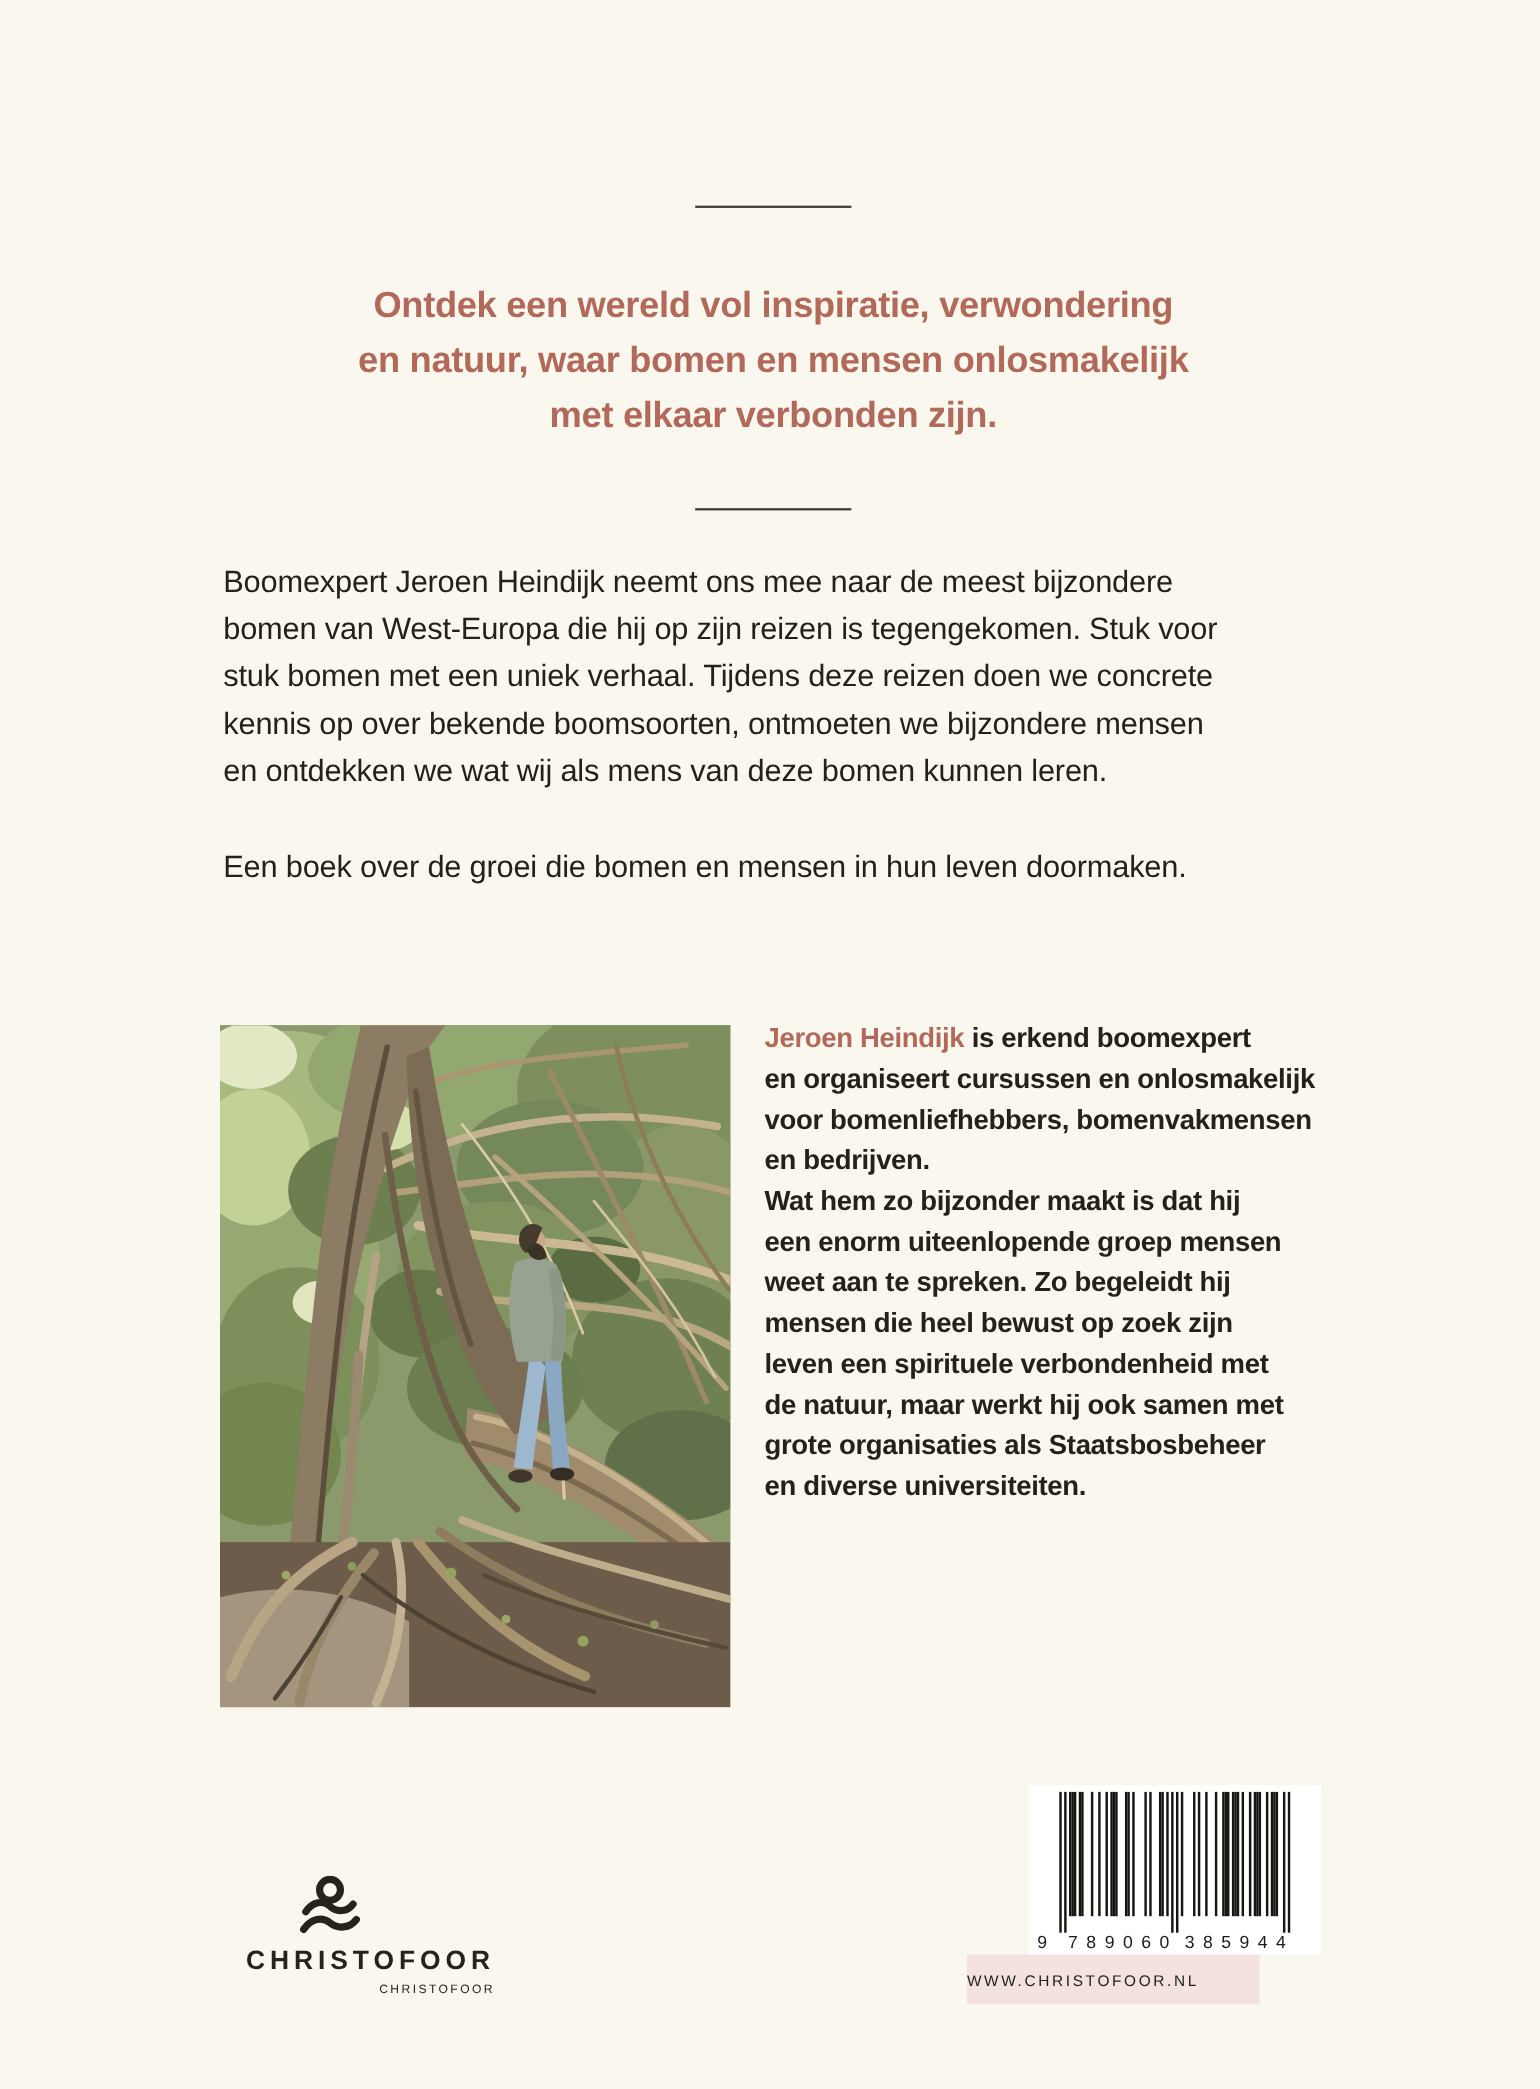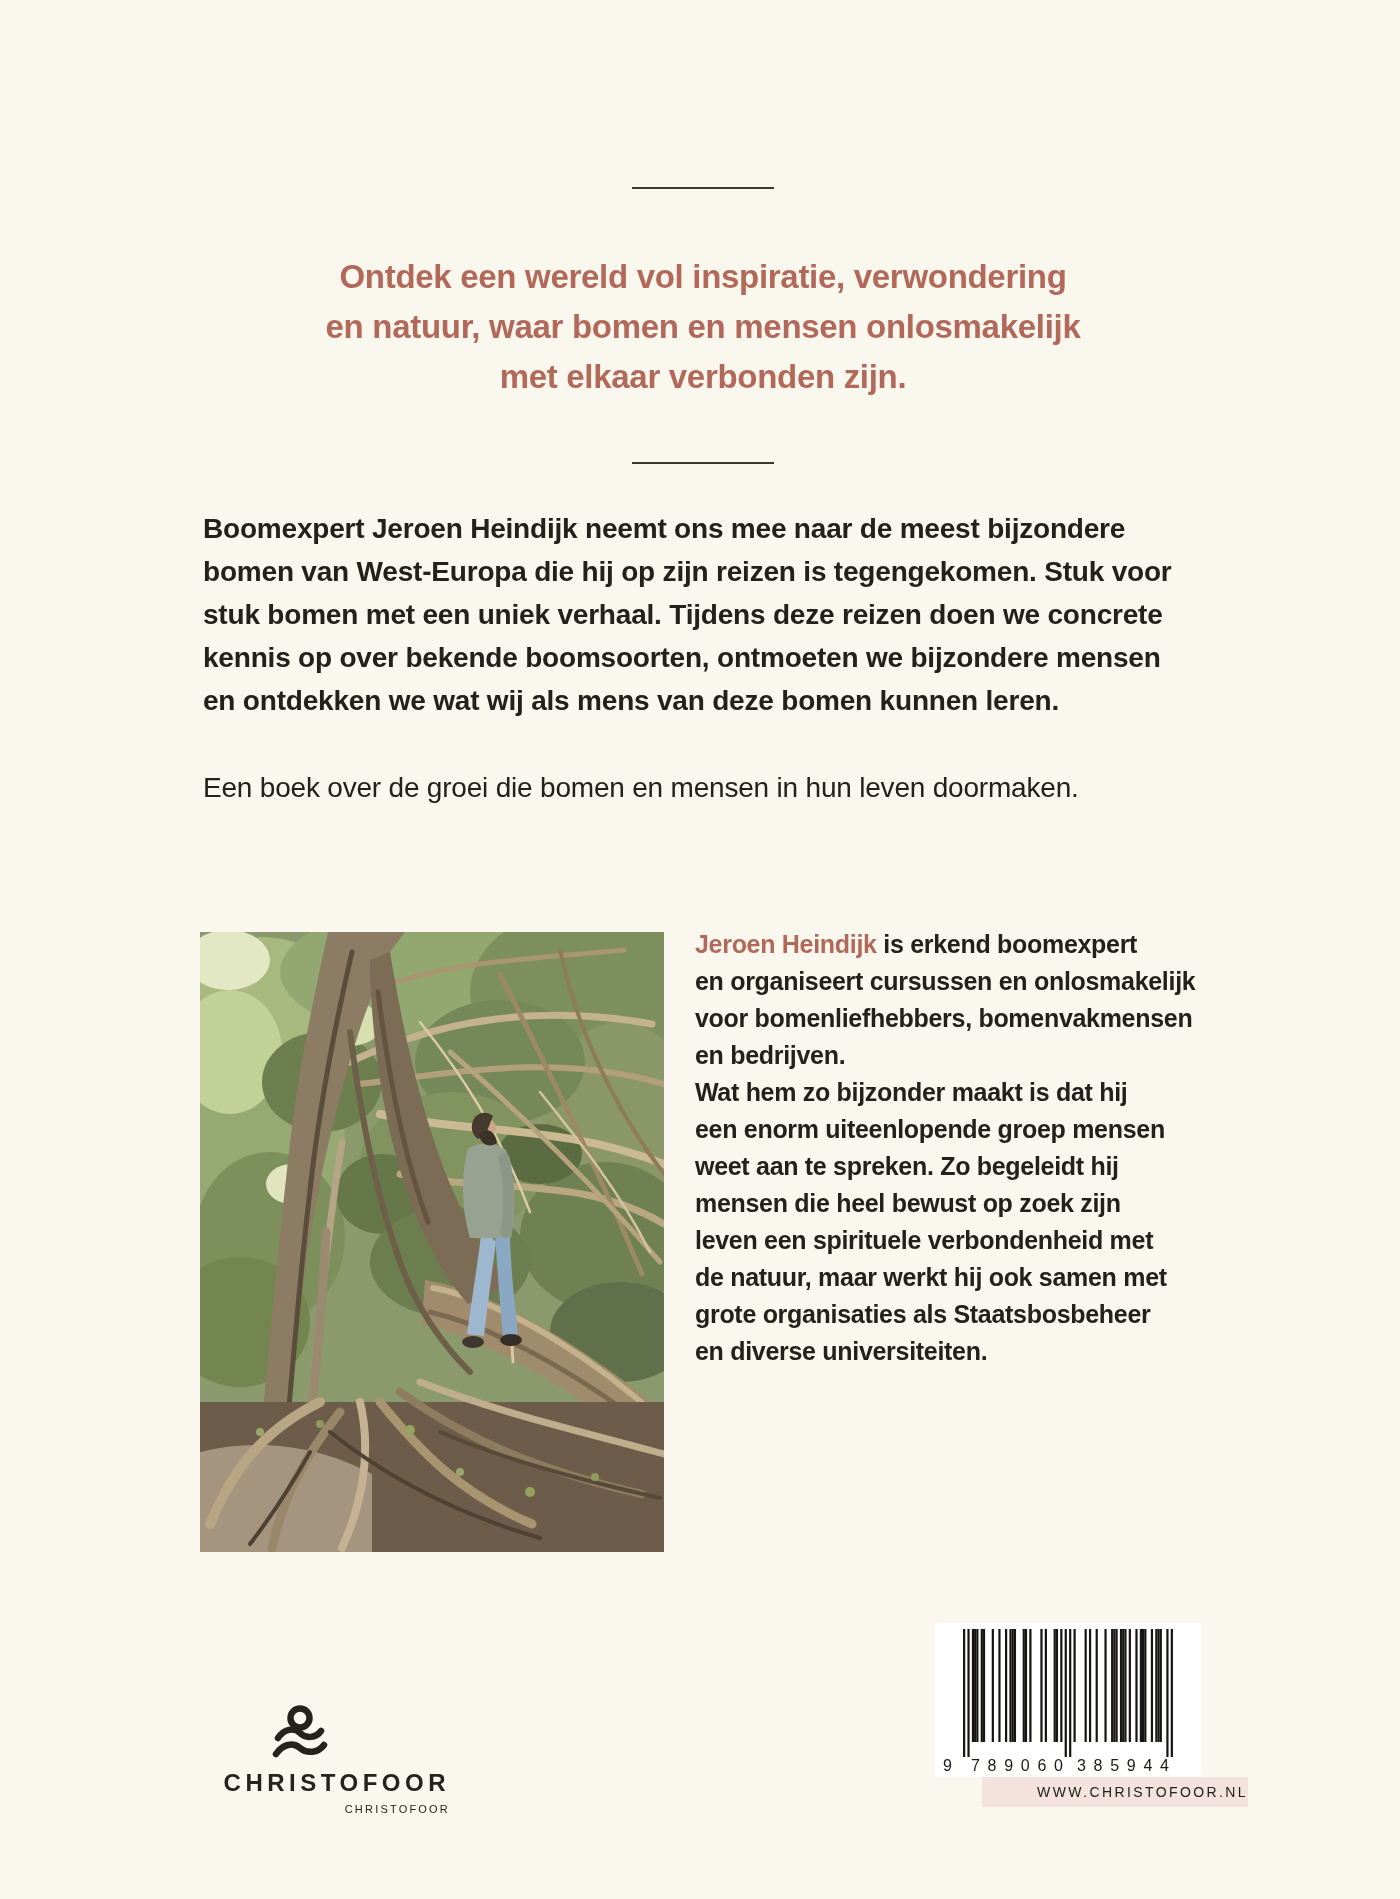--- a/index.html
+++ b/index.html
@@ -26,21 +26,21 @@
     position:absolute;left:197px;top:252px;width:1012px;
     text-align:center;color:var(--accent);
     font-size:33px;font-weight:700;letter-spacing:-0.3px;line-height:50px;
   }
   .headline .line{white-space:nowrap;}
 
   .intro{
     position:absolute;left:203px;top:507px;width:1010px;
     color:var(--ink);font-size:28px;font-weight:400;letter-spacing:-0.2px;line-height:43px;
   }
-  .intro .line{white-space:nowrap;font-weight:bold;}
+  .intro .line{white-space:nowrap;}
 
   .tagline{
     position:absolute;left:203px;top:766px;width:1010px;
     color:var(--ink);font-size:28px;font-weight:400;letter-spacing:-0.2px;line-height:43px;
     white-space:nowrap;
   }
 
   .photo{
     position:absolute;left:200px;top:932px;width:464px;height:620px;
     overflow:hidden;background:#8a9a6d;
@@ -64,22 +64,22 @@
   .publisher .subtitle{
     margin-top:6px;font-size:11px;font-weight:400;letter-spacing:2.2px;color:#26231D;
   }
 
   .barcode-box{
     position:absolute;left:935px;top:1623px;width:266px;height:154px;
     background:var(--barcode_bg);
   }
   .barcode-box svg{display:block;width:100%;height:100%;}
   .website-strip{
-    position:absolute;left:982px;top:1777px;width:266px;height:30px;
-    background:var(--pink);display:flex;align-items:center;justify-content:flex-end;
+    position:absolute;left:879px;top:1777px;width:266px;height:45px;
+    background:var(--pink);display:flex;align-items:center;justify-content:flex-start;
     color:var(--ink);font-size:14px;font-weight:400;letter-spacing:2.4px;
   }
 </style>
 </head>
 <body>
 
 <div class="page">
 
   <div class="divider" id="divider-top"></div>
 

